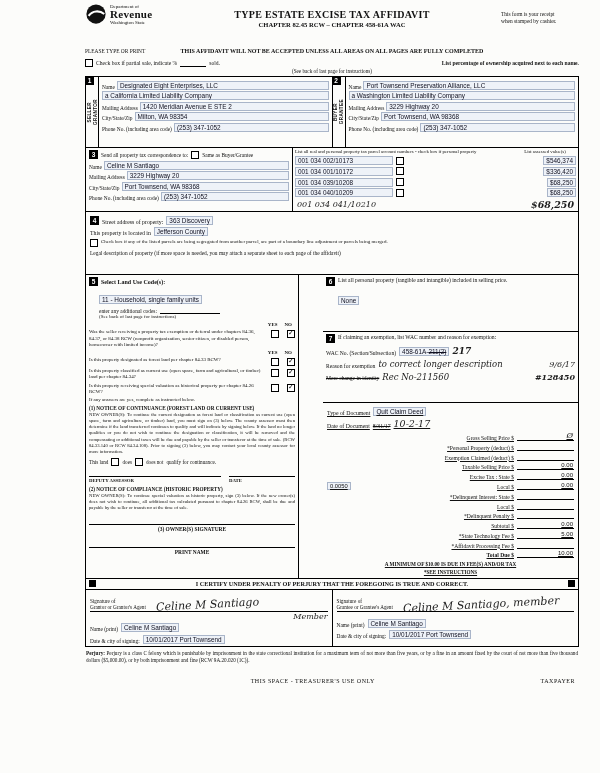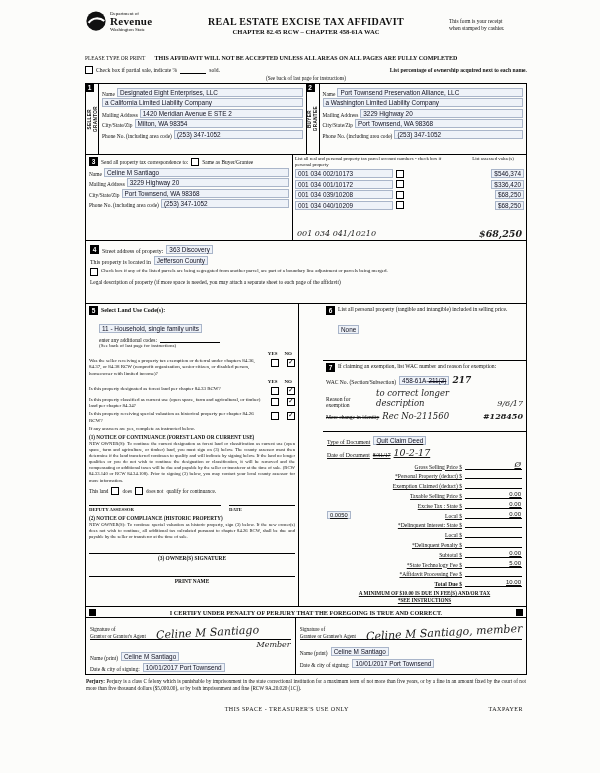--- a/index.html
+++ b/index.html
@@ -1,18 +1,18 @@
 <!DOCTYPE html>
 <html><head>
 <meta charset="utf-8">
 <style>
   html,body{margin:0;padding:0;background:#fff;}
   .page{position:relative;width:600px;height:773px;background:#fcfcfa;overflow:hidden;
         font-family:"Liberation Serif",serif;color:#111;}
-  .form{position:absolute;left:85px;top:8px;width:442px;}
+  .form{position:absolute;left:85px;top:1px;width:494px;}
   .b{font-weight:bold;}
   .tiny{font-size:5px;line-height:1.25;}
   .sm{font-size:5.6px;line-height:1.3;}
   .val{display:inline-block;background:#eef2f8;border:1px solid #a9b5c9;
        font-family:"Liberation Sans",sans-serif;font-size:6.4px;padding:0 2px;color:#101020;}
   .hand{font-family:"DejaVu Serif",serif;font-style:italic;color:#1c1c1c;}
   .strike{text-decoration:line-through;}
   .cb{width:6px;height:6px;border:1px solid #000;display:inline-block;position:relative;flex:none;background:#fff;}
   .cb.ck::after{content:"\2713";position:absolute;left:0px;top:-2px;font-size:7px;color:#111;}
   .secnum{display:inline-block;flex:none;background:#000;color:#fff;width:9px;height:9px;
@@ -53,21 +53,21 @@
   .corr-row{display:flex;border:1px solid #000;border-top:none;}
   .corr{width:200px;border-right:1px solid #000;padding:2px 3px;}
   .corr-top{display:flex;align-items:center;gap:3px;font-size:5.4px;}
   .parcelbox{flex:1;padding:1px 2px;}
   .phead{display:flex;font-size:4.8px;line-height:1.2;}
   .phead .h1{flex:1;padding-right:4px;}
   .phead .h2{width:62px;text-align:center;}
   .prow{display:flex;align-items:center;gap:3px;margin-top:1.6px;}
   .pnum{width:92px;}
   .pval{margin-left:auto;}
-  .hand-parcel{display:flex;align-items:center;margin-top:18px;padding:0 2px;}
+  .hand-parcel{display:flex;align-items:center;margin-top:2px;padding:0 2px;}
   .hand-parcel .n{font-size:8px;}
   .hand-parcel .v{margin-left:auto;font-size:9.5px;font-weight:bold;}
   
   .street-sec{border:1px solid #000;border-top:none;padding:2px 4px;}
   .st-line{display:flex;align-items:flex-end;gap:3px;font-size:5.8px;margin-top:2px;}
   .seg{display:flex;gap:3px;align-items:flex-start;font-size:5px;margin-top:3px;}
   .legal{font-size:5.4px;margin-top:3px;min-height:22px;}
   
   .middle{display:flex;border:1px solid #000;border-top:none;align-items:stretch;gap:24px;}
   .mleft{width:206px;border-right:1px solid #000;padding:2px 3px;}
@@ -144,21 +144,21 @@
           <circle cx="12" cy="12" r="10.5" fill="#111"></circle>
           <path d="M4 14 C8 8, 16 8, 21 12" stroke="#fff" stroke-width="2.4" fill="none"></path>
         </svg>
         <div class="logo-txt">
           <div class="l1">Department of</div>
           <div class="l2">Revenue</div>
           <div class="l3">Washington State</div>
         </div>
       </div>
       <div class="titleblk">
-        <div class="title">REAL ESTATE EXCISE TAX AFFIDAVIT</div>
+        <div class="title">TYPE ESTATE EXCISE TAX AFFIDAVIT</div>
         <div class="chapter">CHAPTER 82.45 RCW – CHAPTER 458-61A WAC</div>
       </div>
       <div class="receipt">
         <div>This form is your receipt</div>
         <div>when stamped by cashier.</div>
       </div>
     </div>
     <div class="warnline">
       <span class="typeprint">PLEASE TYPE OR PRINT</span>
       <div class="warning">THIS AFFIDAVIT WILL NOT BE ACCEPTED UNLESS ALL AREAS ON ALL PAGES ARE FULLY COMPLETED</div>

